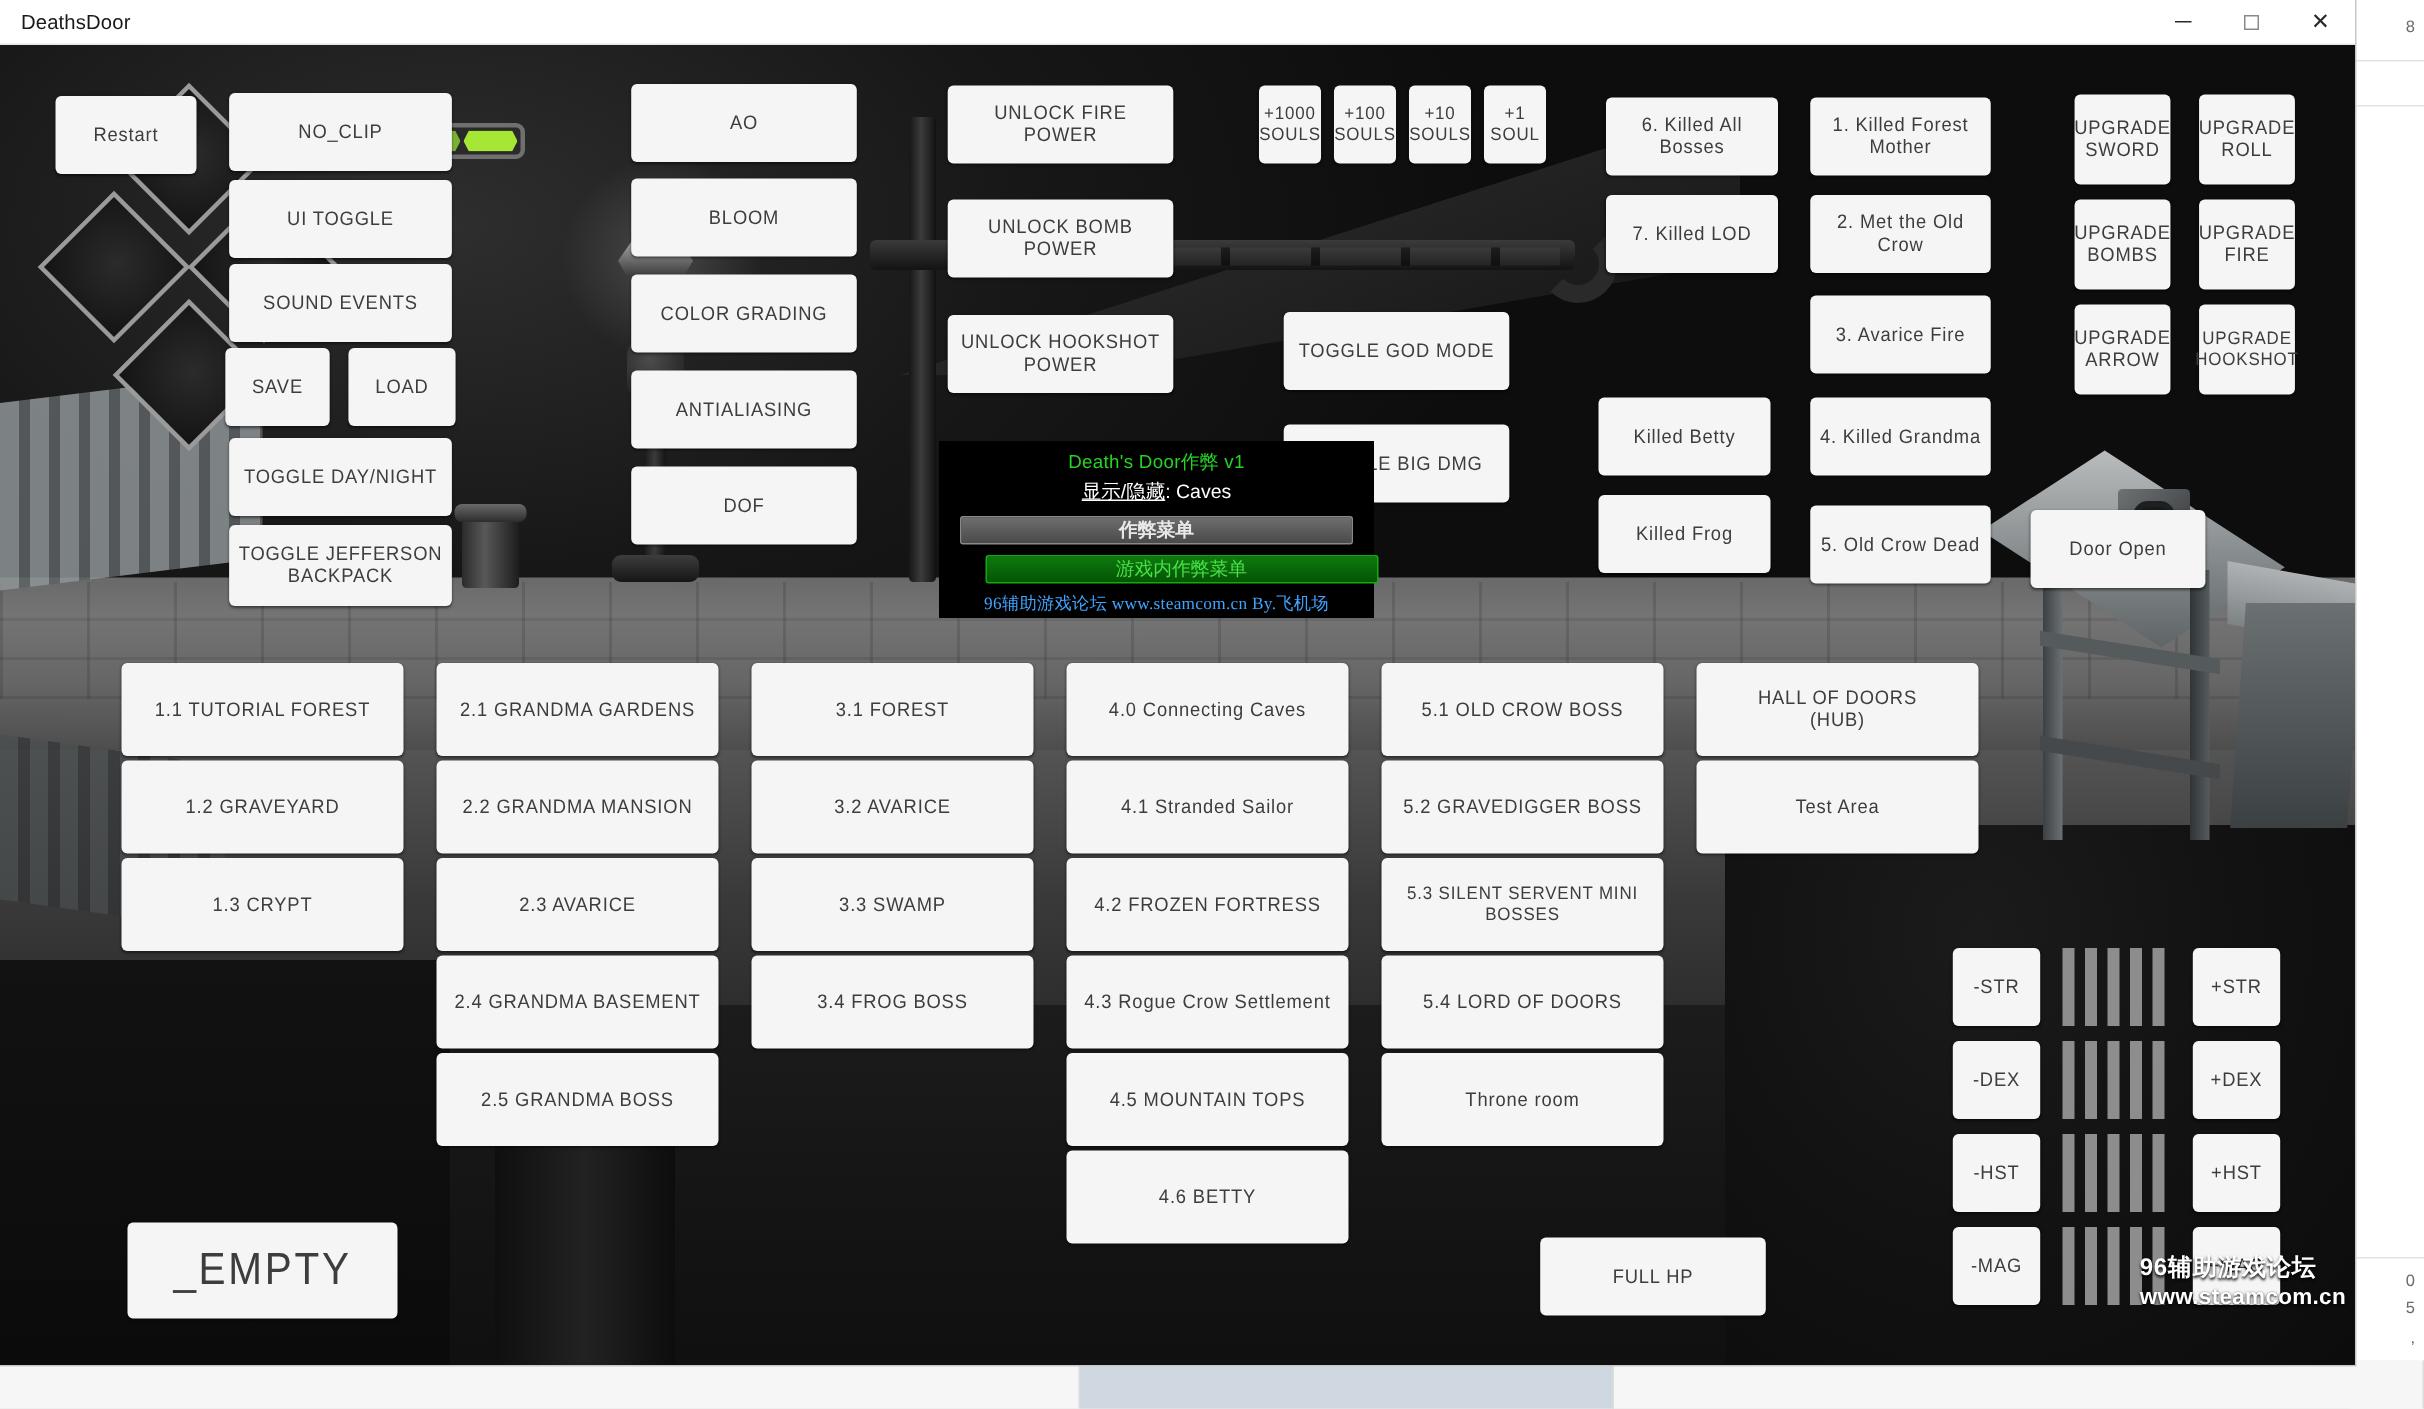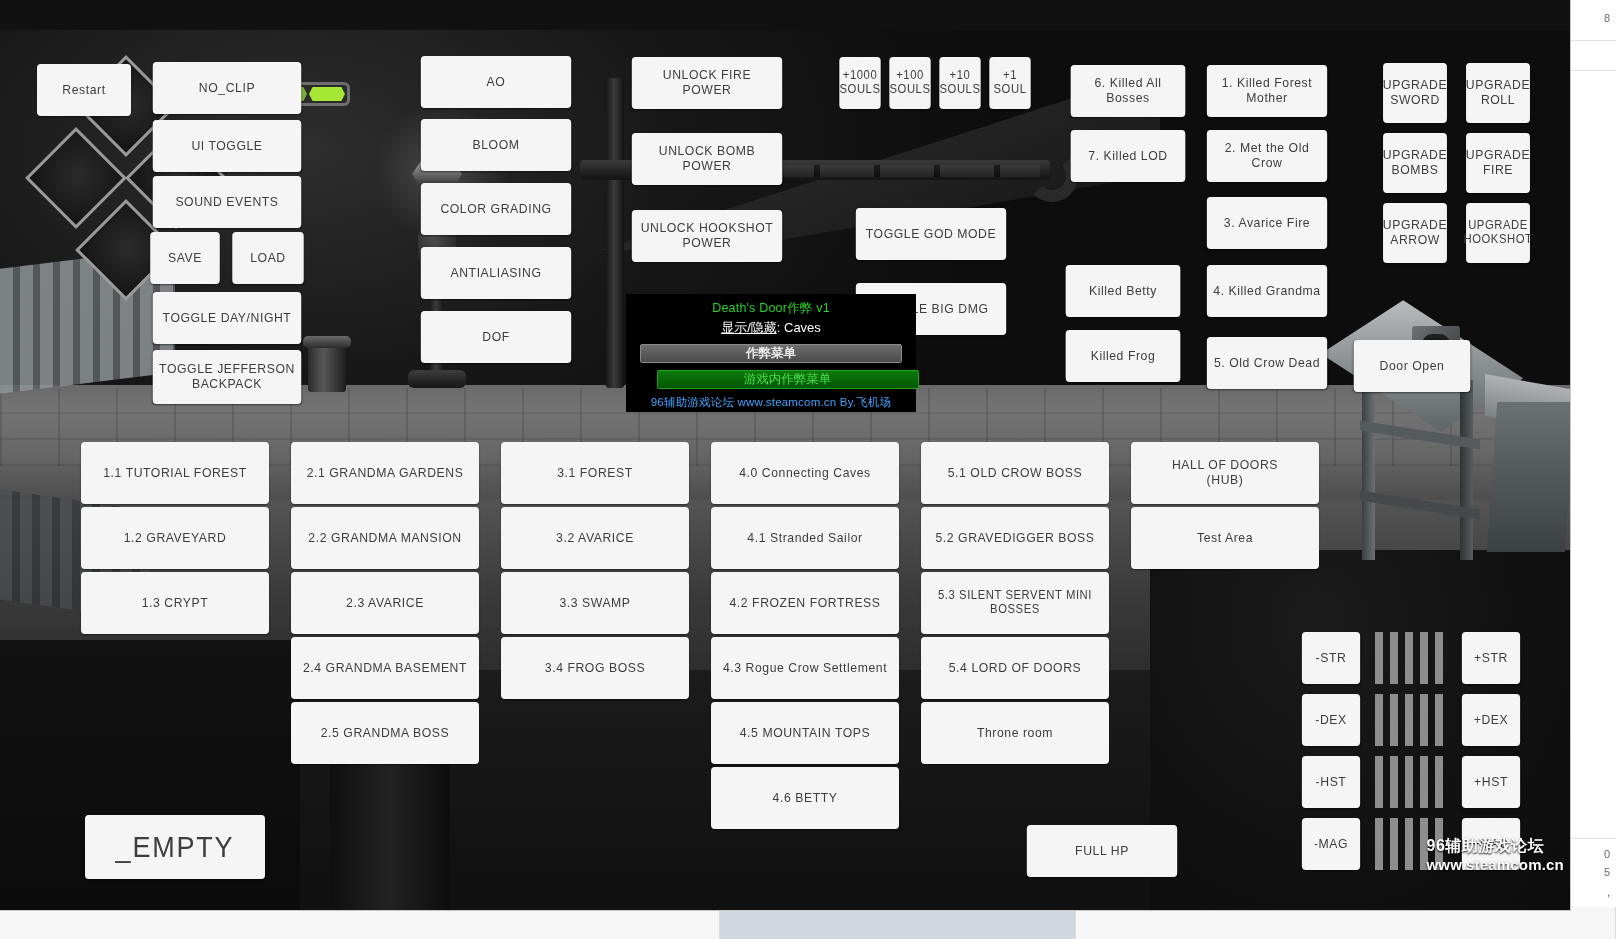--- a/index.html
+++ b/index.html
@@ -283,21 +283,21 @@
   }
   #cheat-menu-btn {
     background: linear-gradient(180deg, #6e6e6e 0%, #4a4a4a 100%);
     color: #e8e8e8; border: 1px solid #8a8a8a; font-weight: bold;
   }
   #cheat-ingame-btn {
     background: linear-gradient(180deg, #0d7a0d 0%, #045504 100%);
     color: #49e049; border: 1px solid #15aa15; margin-left: 33px;
   }
   #cheat-credit {
-    margin-top: 6px; color: #3fa3ff; font-size: 11.5px; letter-spacing: .2px;
+    margin-top: 6px; color: #3fa3ff; font-size: 11.5px; letter-spacing: .2px; font-family: Liberation Serif, serif;
   }
 
   
   .statbars {
     position: absolute; display: flex; gap: 7px; align-items: stretch;
   }
   .statbars span { width: 8px; background: #8d8d8d; display: block; }
 
   
   #watermark {
@@ -326,20 +326,33 @@
   </div>
 
   <div id="bg-bottom-strip">
     <div class="seg" style="left:0;width:720px;"></div>
     <div class="seg sel" style="left:720px;width:356px;"></div>
     <div class="seg" style="left:1076px;width:540px;"></div>
   </div>
 
   <div id="game-window">
 
+    <div id="titlebar">
+      <div class="title">DeathsDoor</div>
+      <div class="spacer"></div>
+      <div class="winbtn">
+          <i class="glyph-min"></i>
+        </div>
+      <div class="winbtn">
+          <i class="glyph-max"></i>
+        </div>
+      <div class="winbtn close">
+          <span class="glyph-close">✕</span>
+        </div>
+    </div>
 
     <div id="viewport">
 
       <div class="scene" id="wall-wedge"></div>
       <div class="scene" id="floor-band"></div>
       <div class="scene" id="floor-bricks"></div>
       <div class="scene" id="floor-lower"></div>
       <div class="scene" id="floor-deep"></div>
       <div class="scene" id="dark-bottom-left"></div>
       <div class="scene" id="pillar-bottom"></div>

